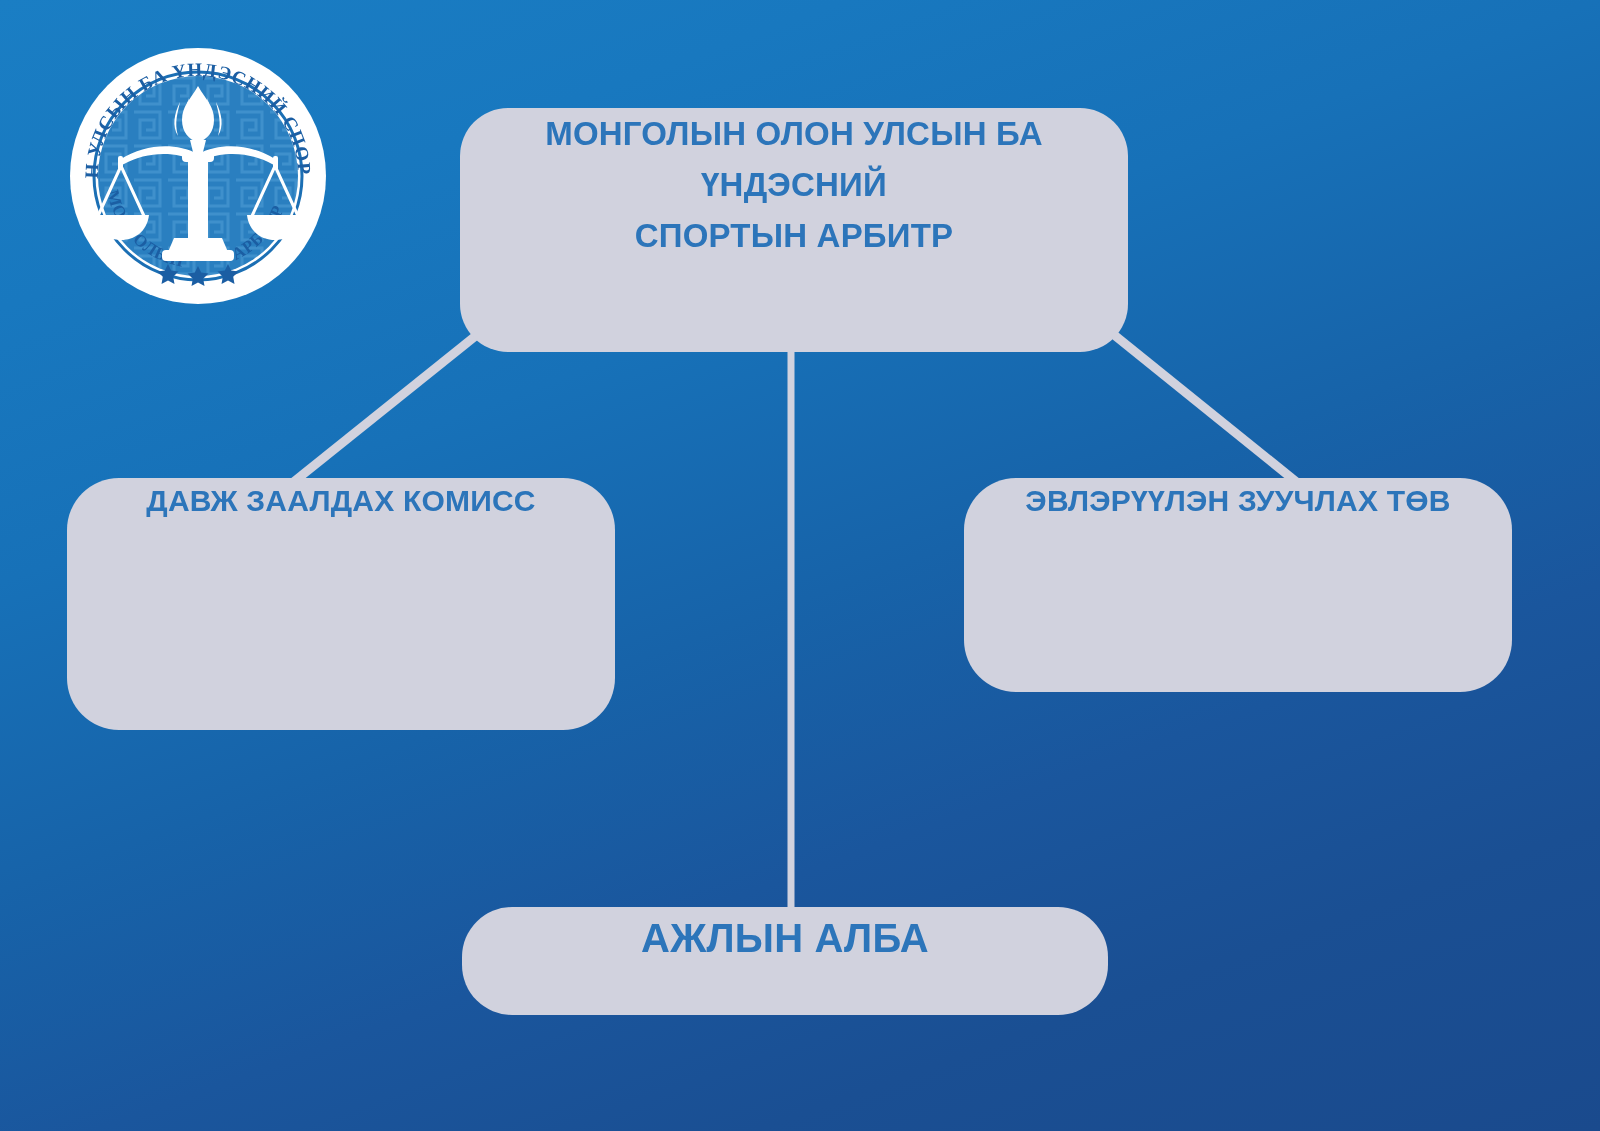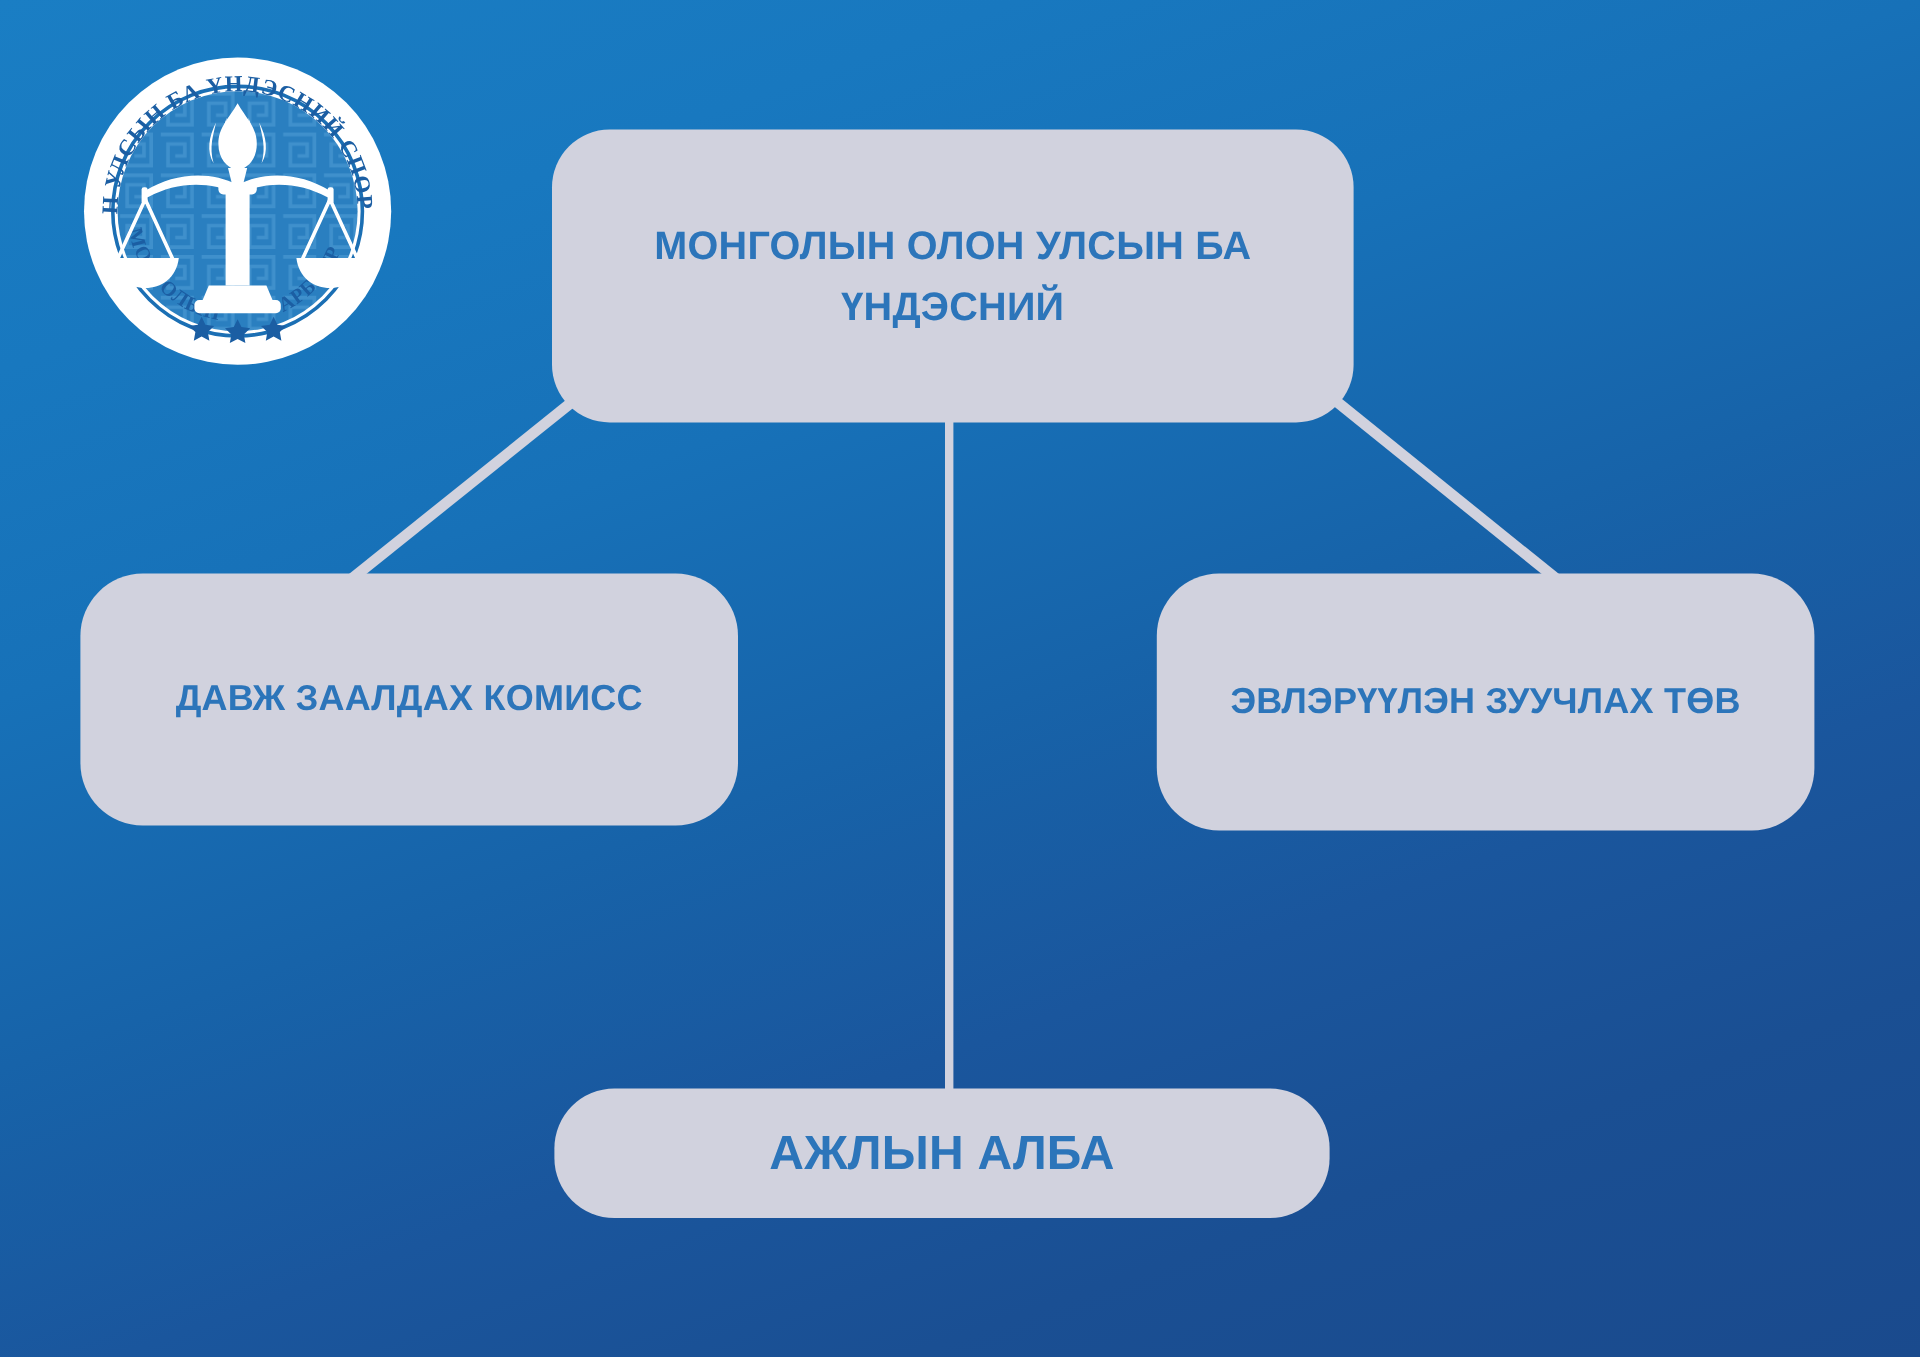--- a/index.html
+++ b/index.html
@@ -43,21 +43,20 @@
     width: 1600px;
     height: 1131px;
     pointer-events: none;
   }
 
   
   .node {
     position: absolute;
     box-sizing: border-box;
     display: flex;
-    align-items: center;
     justify-content: center;
     background: #d1d2de;
     color: #2c75ba;
     text-align: center;
     letter-spacing: 0.2px;
     line-height: 1.55;
     font-weight: bold;
     user-select: none;
   }
 
@@ -69,21 +68,21 @@
     border-radius: 48px;
     font-size: 33px;
     padding: 0 34px;
   }
   #node-root .label { display: block; max-width: 600px; }
 
   #node-appeal {
     left: 67px;
     top: 478px;
     width: 548px;
-    height: 210px;
+    height: 252px;
     border-radius: 52px;
     font-size: 30px;
     padding: 0 26px;
   }
 
   #node-mediation {
     left: 964px;
     top: 478px;
     width: 548px;
     height: 214px;
@@ -197,20 +196,21 @@
     <g stroke="#d1d2de" stroke-width="9" stroke-linecap="butt" fill="none">
       <line x1="478" y1="334" x2="291" y2="484"></line>
       <line x1="1113" y1="334" x2="1299" y2="484"></line>
     </g>
     <line x1="791" y1="350" x2="791" y2="910" stroke="#d1d2de" stroke-width="7" fill="none"></line>
   </svg>
 
   <div class="node" id="node-root">
     <span>
       <span class="label">МОНГОЛЫН ОЛОН УЛСЫН БА ҮНДЭСНИЙ</span>
+      <span class="label">СПОРТЫН АРБИТР</span>
     </span>
   </div>
 
   <div class="node" id="node-appeal">
     <span>ДАВЖ ЗААЛДАХ КОМИСС</span>
   </div>
 
   <div class="node" id="node-mediation">
     <span>ЭВЛЭРҮҮЛЭН ЗУУЧЛАХ ТӨВ</span>
   </div>

